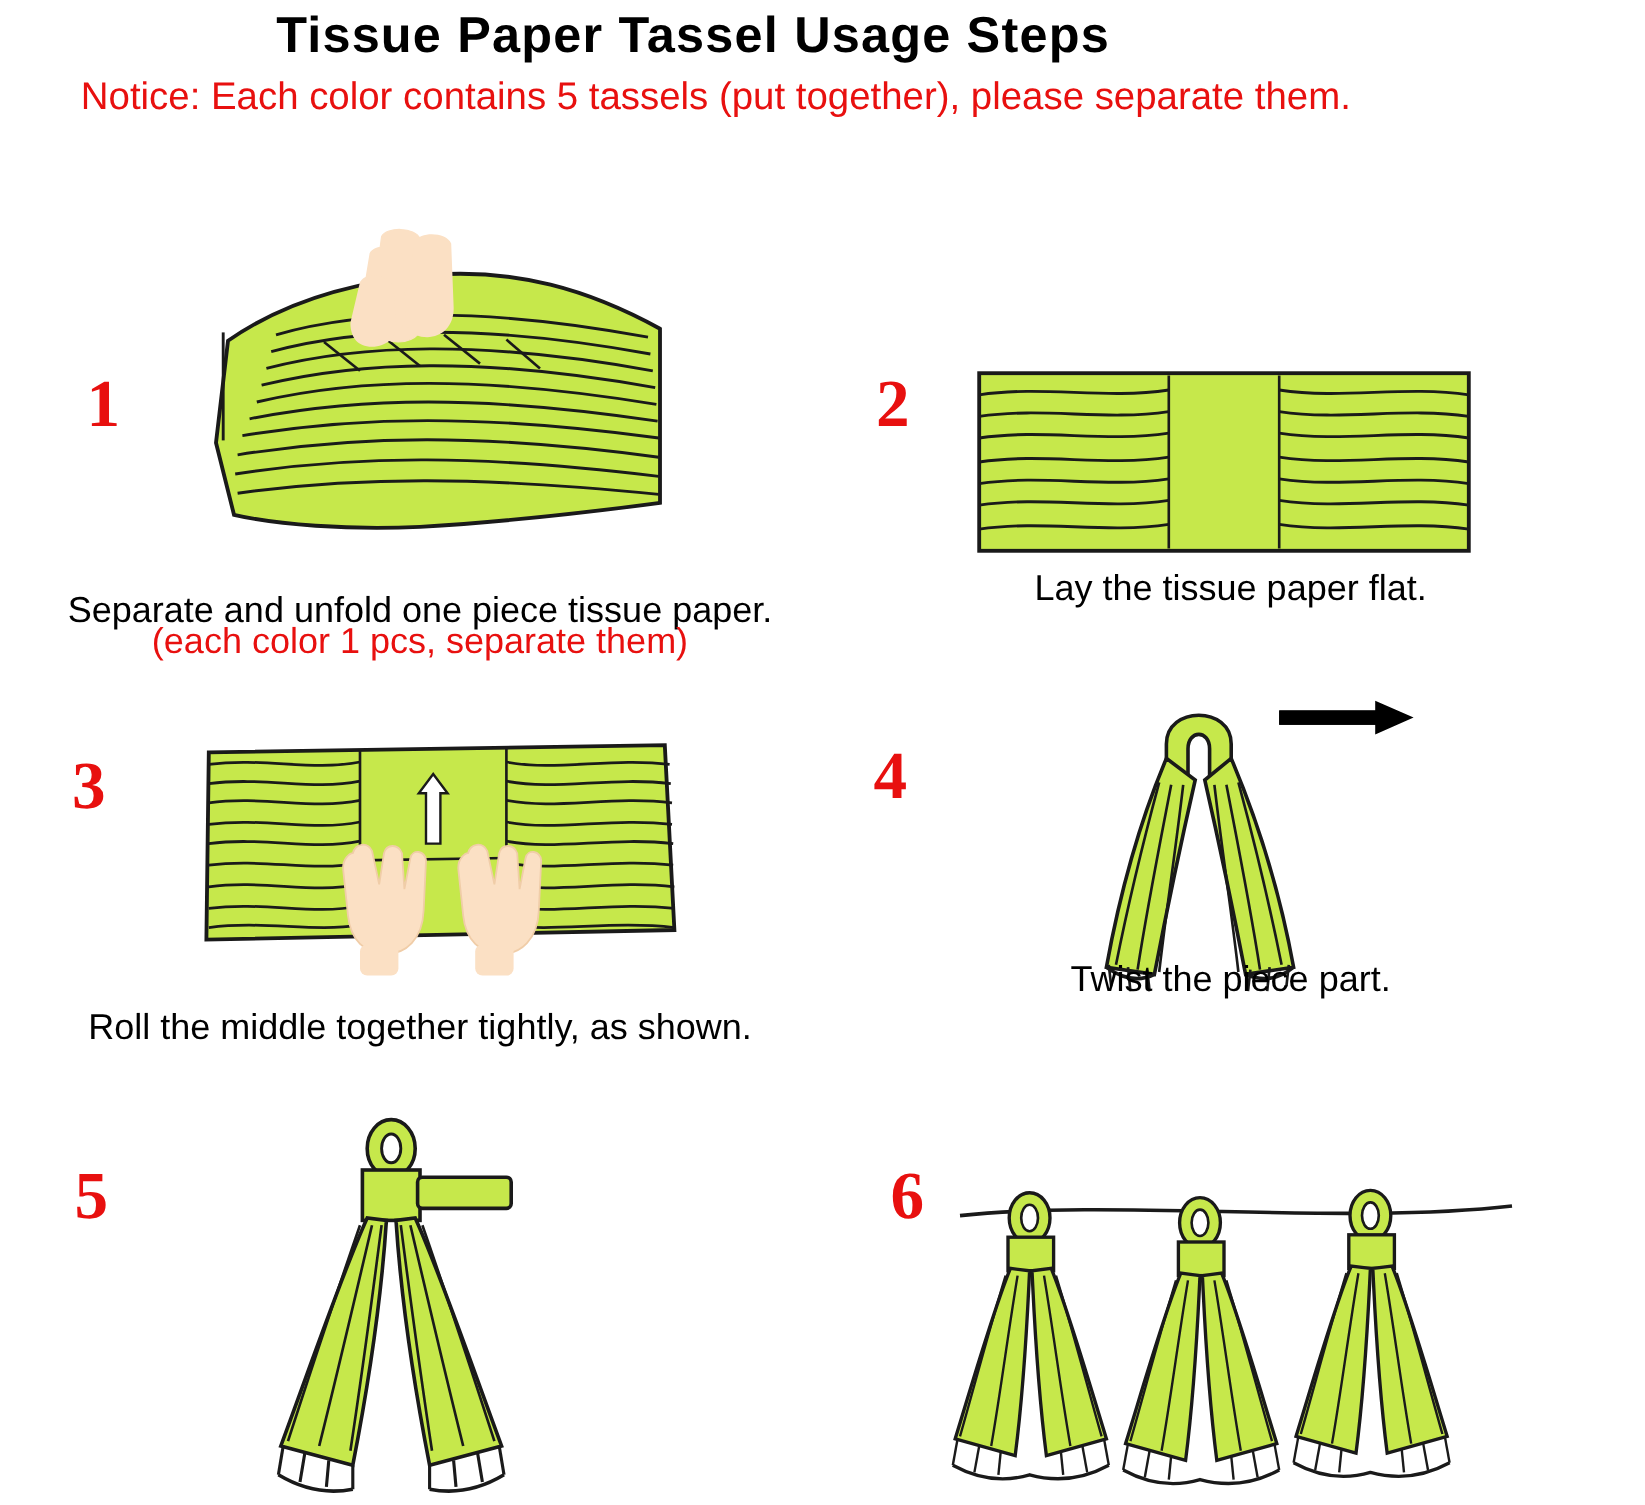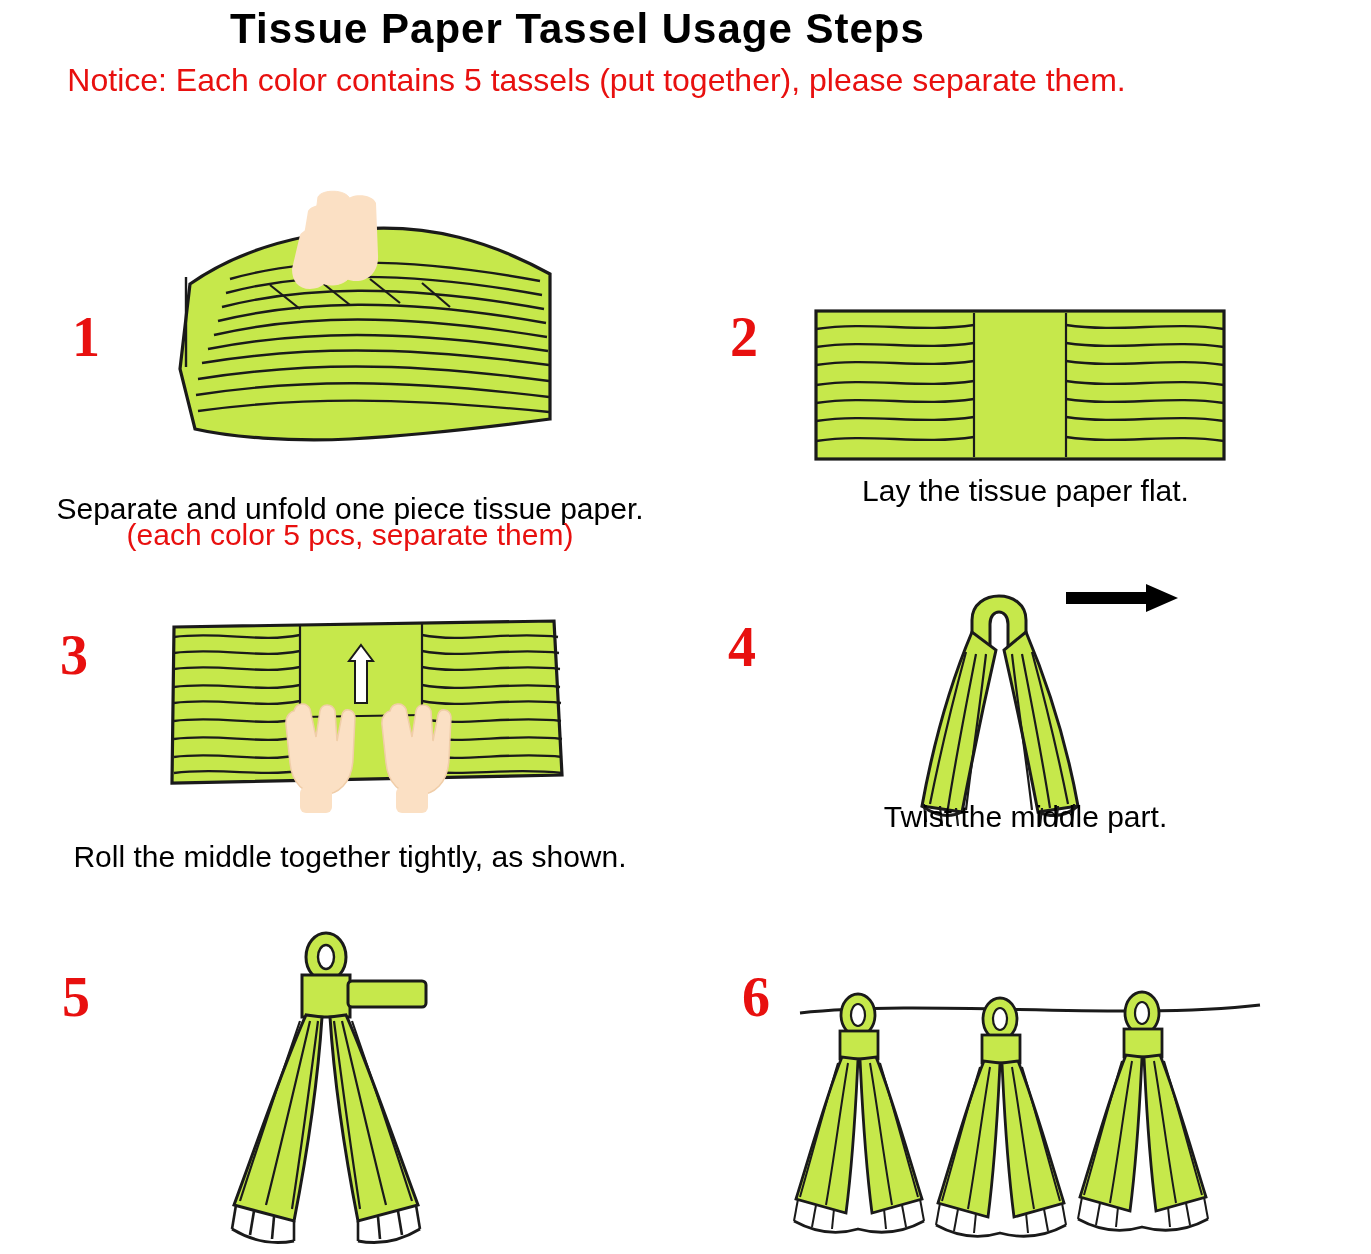--- a/index.html
+++ b/index.html
@@ -107,21 +107,21 @@
             <path d="M272,94 L300,118"></path>
           </g>
 
           <path d="M168,8 C172,0 196,0 200,10 L204,70 C206,86 196,96 182,96 C168,96 160,86 160,70 Z" fill="#fbe0c4" stroke="#fbe0c4" stroke-width="1"></path>
           <path d="M196,12 C200,4 222,4 226,14 L228,66 C229,82 219,92 206,92 C192,92 186,82 186,66 Z" fill="#fbe0c4"></path>
           <path d="M158,22 C162,14 182,14 186,24 L188,70 C189,84 180,92 168,92 C156,92 150,84 150,70 Z" fill="#fbe0c4"></path>
           <path d="M150,46 C156,36 176,40 178,52 L180,80 C181,92 172,100 160,100 C148,100 142,92 142,80 Z" fill="#fbe0c4"></path>
         </svg>
       </div>
       <div class="caption" style="top:332px;">Separate and unfold one piece tissue paper.</div>
-      <div class="caption red" style="top:358px;">(each color 5 pcs, separate them)</div>
+      <div class="caption red" style="top:358px;">(each color 1 pcs, separate them)</div>
     </div>
 
     <div class="cell" style="left:680px; top:60px; width:691px; height:420px;">
       <div class="stepnum" style="left:50px; top:150px;">2</div>
       <div class="art" style="left:130px; top:140px;">
         <svg width="420" height="180" viewBox="0 0 420 180">
           <rect x="6" y="12" width="408" height="148" fill="#c6e84b" stroke="#1a1a1a" stroke-width="3.2"></rect>
 
           <g stroke="#1a1a1a" stroke-width="2.4" fill="none">
             <path d="M6,30 C60,22 110,34 164,26"></path>
@@ -237,21 +237,21 @@
             <path d="M182,100 C188,152 196,204 202,256"></path>
             <path d="M244,250 L242,268"></path>
             <path d="M228,252 L226,272"></path>
             <path d="M212,254 L210,272"></path>
           </g>
 
           <path d="M92,252 C106,262 120,264 132,258" fill="none" stroke="#1a1a1a" stroke-width="3"></path>
           <path d="M208,258 C222,264 236,262 248,252" fill="none" stroke="#1a1a1a" stroke-width="3"></path>
         </svg>
       </div>
-      <div class="caption" style="top:300px;">Twist the middle part.</div>
+      <div class="caption" style="top:300px;">Twist the piece part.</div>
       <div class="caption" style="top:338px;"></div>
     </div>
 
     <div class="cell" style="left:0px; top:800px; width:700px; height:440px;">
       <div class="stepnum" style="left:62px; top:70px;">5</div>
       <div class="art" style="left:190px; top:30px;">
         <svg width="340" height="330" viewBox="0 0 340 330">
 
           <ellipse cx="136" cy="28" rx="20" ry="24" fill="#c6e84b" stroke="#1a1a1a" stroke-width="3"></ellipse>
           <ellipse cx="136" cy="28" rx="8" ry="12" fill="#ffffff" stroke="#1a1a1a" stroke-width="2.4"></ellipse>

